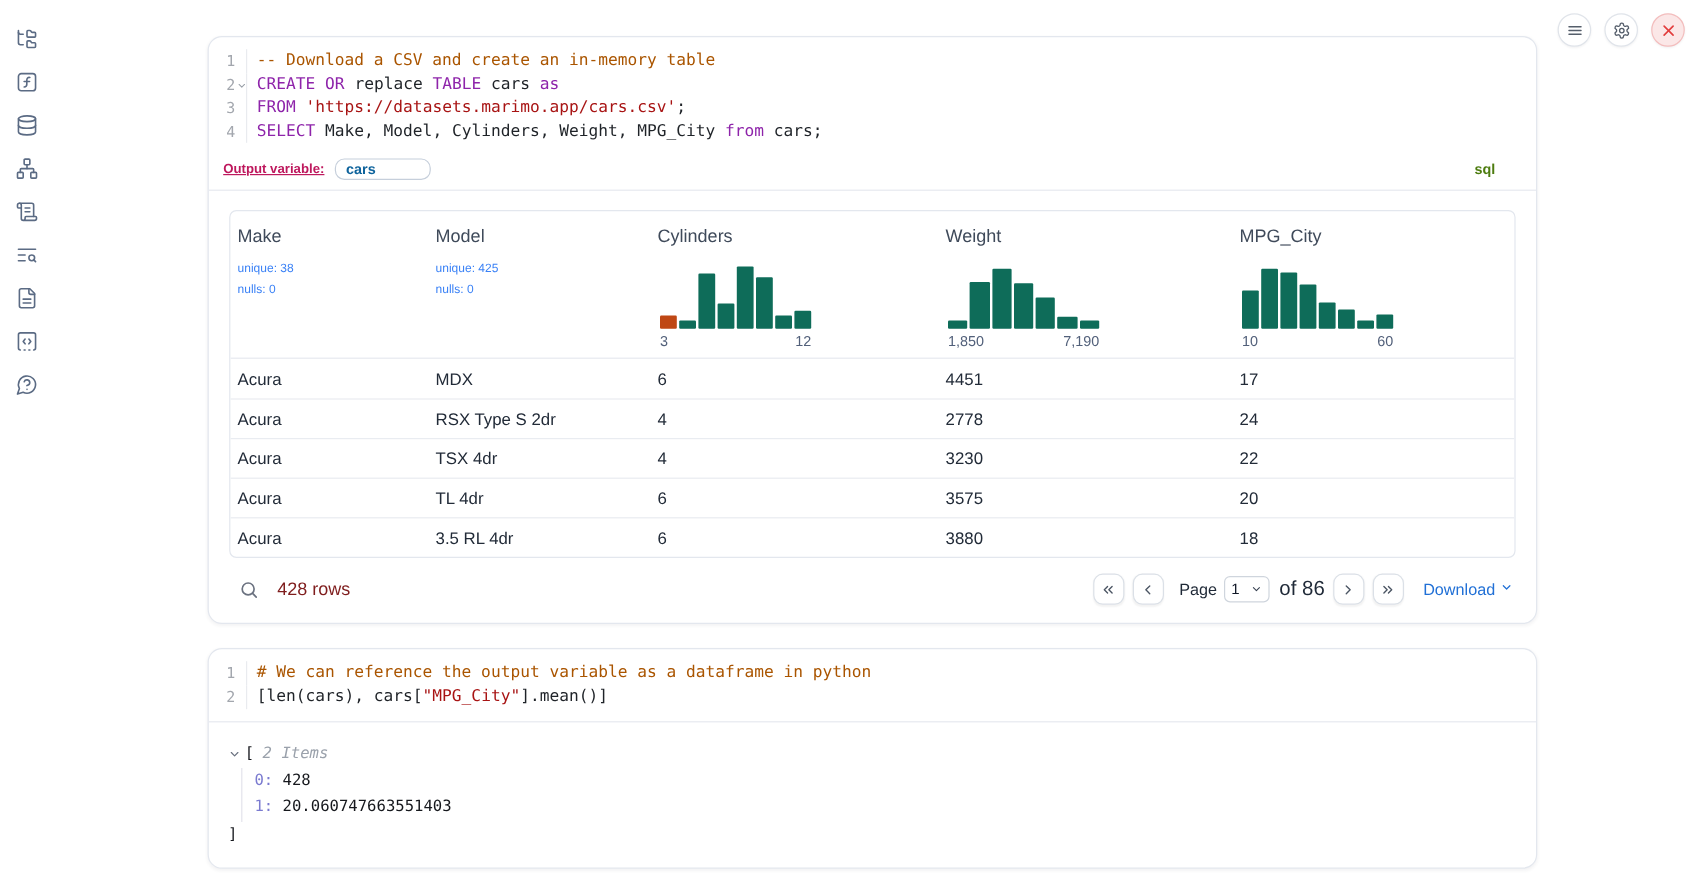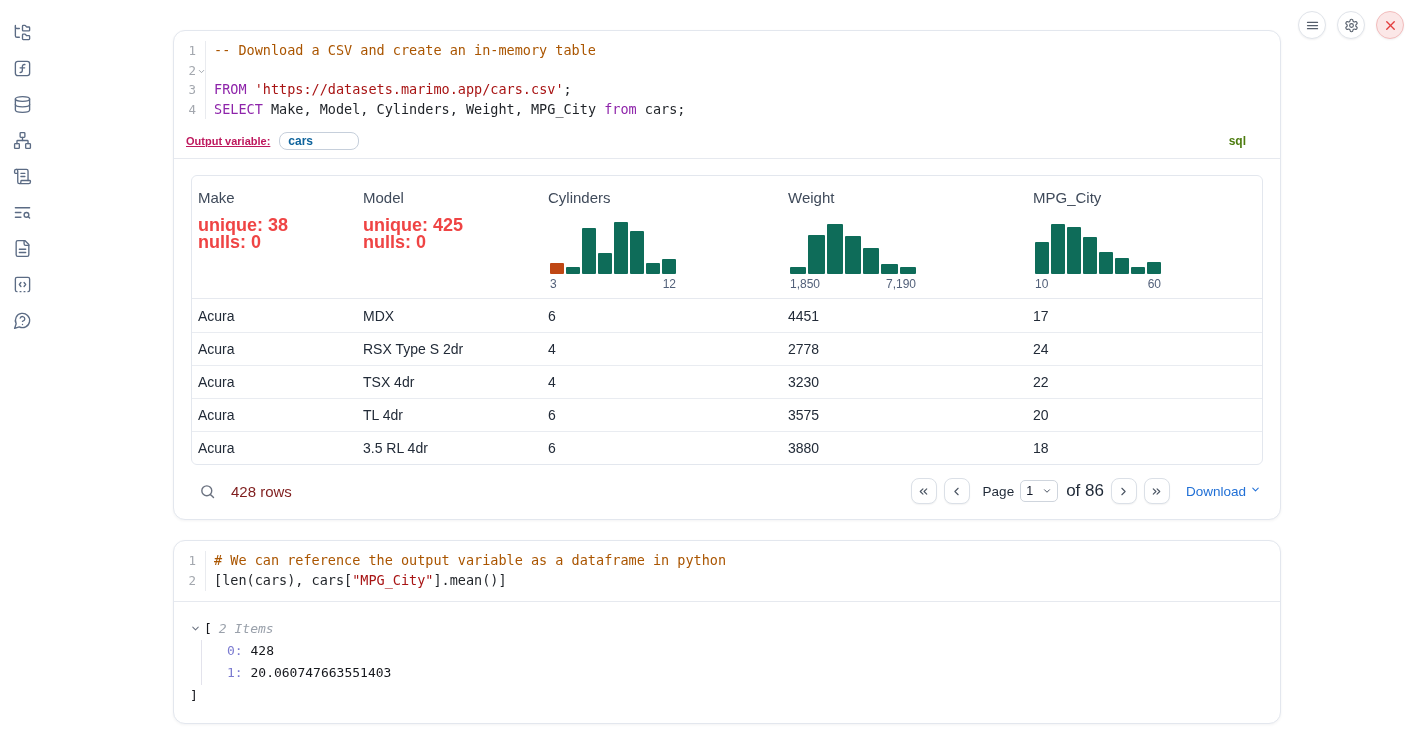--- a/index.html
+++ b/index.html
@@ -36,21 +36,21 @@
   .outvar-label { font-size:11px; font-weight:bold; color:#be185d;text-decoration:underline; }
   .outvar-input { margin-left:9px; width:80px; height:18px; border:1px solid #c6cfdb; border-radius:8px; font-size:12px; font-weight:bold; color:#0e639c; padding:0 8px; font-family:"Liberation Sans",sans-serif; outline:none; background:#fff; }
   .lang-badge { margin-left:auto; font-size:12px; font-weight:bold; color:#4d7c0f; cursor:pointer; }
 
   
   .output-area { padding:16px 17px 9px; }
   .table-card { border:1px solid #e3e7ee; border-radius:6px; overflow:hidden; }
   .t-header { display:grid; grid-template-columns:165px 185px 240px 245px 1fr; border-bottom:1px solid #e6e9ef; }
   .th { height:122px; padding:13px 6px 7px; display:flex; flex-direction:column; cursor:pointer; }
   .th-name { font-size:15px; color:#3f4a5a; }
-  .th-stats { margin-top:11px; font-size:18px; color:#ef4444; line-height:16.5px;font-weight:bold; }
+  .th-stats { margin-top:11px; font-size:10px; color:#3b82f6; line-height:16.5px; }
   .hist { margin-top:auto; width:126px; margin-left:2px; }
   .hist-bars { display:flex; align-items:flex-end; gap:2px; height:52px; }
   .hist-bar { flex:1; border-radius:1px; }
   .hist-labels { display:flex; justify-content:space-between; font-size:12px; color:#52607a; margin-top:3px; }
   .t-row { display:grid; grid-template-columns:165px 185px 240px 245px 1fr; height:33px; align-items:center; font-size:14px; color:#222b38; }
   .t-row + .t-row { border-top:1px solid #e9ecf1; }
   .t-cell { padding-left:6px; }
 
   
   .table-footer { display:flex; align-items:center; padding:13px 2px 6px 8px; }
@@ -65,21 +65,21 @@
   .page-of { margin-left:8px; font-size:17px; color:#1f2937; }
   .download-link { margin-left:16px; display:flex; align-items:flex-start; gap:4px; color:#2170d6; font-size:13.5px; cursor:pointer; }
   .download-link svg { width:11px; height:11px; fill:none; stroke:#2170d6; stroke-width:2.2; stroke-linecap:round; stroke-linejoin:round; }
 
   
   .py-code { border-bottom:1px solid #e6e9ef; padding:10px 0 10px; }
   .tree-output { padding:16px 16px 16px; font-family:"DejaVu Sans Mono","Liberation Mono",monospace; font-size:13px; line-height:22.4px; color:#16181d; }
   .tree-head { display:flex; align-items:center; }
   .tree-chevron { width:11px; height:11px; fill:none; stroke:#6b7280; stroke-width:2.2; stroke-linecap:round; stroke-linejoin:round; margin-right:3px; cursor:pointer; }
   .tree-items-label { color:#9aa1ab; font-style:italic; margin-left:7px; }
-  .tree-entries { margin-left:11px; border-left:1px solid #e3e3ec; padding-left:25px; }
+  .tree-entries { margin-left:11px; border-left:1px solid #e3e3ec; padding-left:10px; }
   .tree-key { color:#7b7bd0; }
 </style>
 </head>
 <body>
 
 <aside class="sidebar">
   <span class="side-icon">
     <svg class="icon" viewBox="0 0 24 24">
         <path d="M20 10a1 1 0 0 0 1-1V6a1 1 0 0 0-1-1h-2.5a1 1 0 0 1-.8-.4l-.9-1.2A1 1 0 0 0 15 3h-2a1 1 0 0 0-1 1v5a1 1 0 0 0 1 1Z"></path>
         <path d="M20 21a1 1 0 0 0 1-1v-3a1 1 0 0 0-1-1h-2.5a1 1 0 0 1-.8-.4l-.9-1.2a1 1 0 0 0-.8-.4h-2a1 1 0 0 0-1 1v5a1 1 0 0 0 1 1Z"></path>
@@ -180,20 +180,21 @@
   <section class="cell">
     <div class="code-area">
         <div class="code-line">
           <span class="line-num">1</span>
           <span class="line-content"><span class="tok-com">-- Download a CSV and create an in-memory table</span></span>
         </div>
         <div class="code-line">
           <span class="line-num">2<svg viewBox="0 0 24 24" class="fold-chevron">
               <path d="m6 9 6 6 6-6"></path>
             </svg></span>
+          <span class="line-content"><span class="tok-kw">CREATE</span><span> </span><span class="tok-kw">OR</span><span> replace </span><span class="tok-kw">TABLE</span><span> cars </span><span class="tok-kw">as</span></span>
         </div>
         <div class="code-line">
           <span class="line-num">3</span>
           <span class="line-content"><span class="tok-kw">FROM</span><span> </span><span class="tok-str">'https://datasets.marimo.app/cars.csv'</span><span>;</span></span>
         </div>
         <div class="code-line">
           <span class="line-num">4</span>
           <span class="line-content"><span class="tok-kw">SELECT</span><span> Make, Model, Cylinders, Weight, MPG_City </span><span class="tok-kw">from</span><span> cars;</span></span>
         </div>
       </div>

